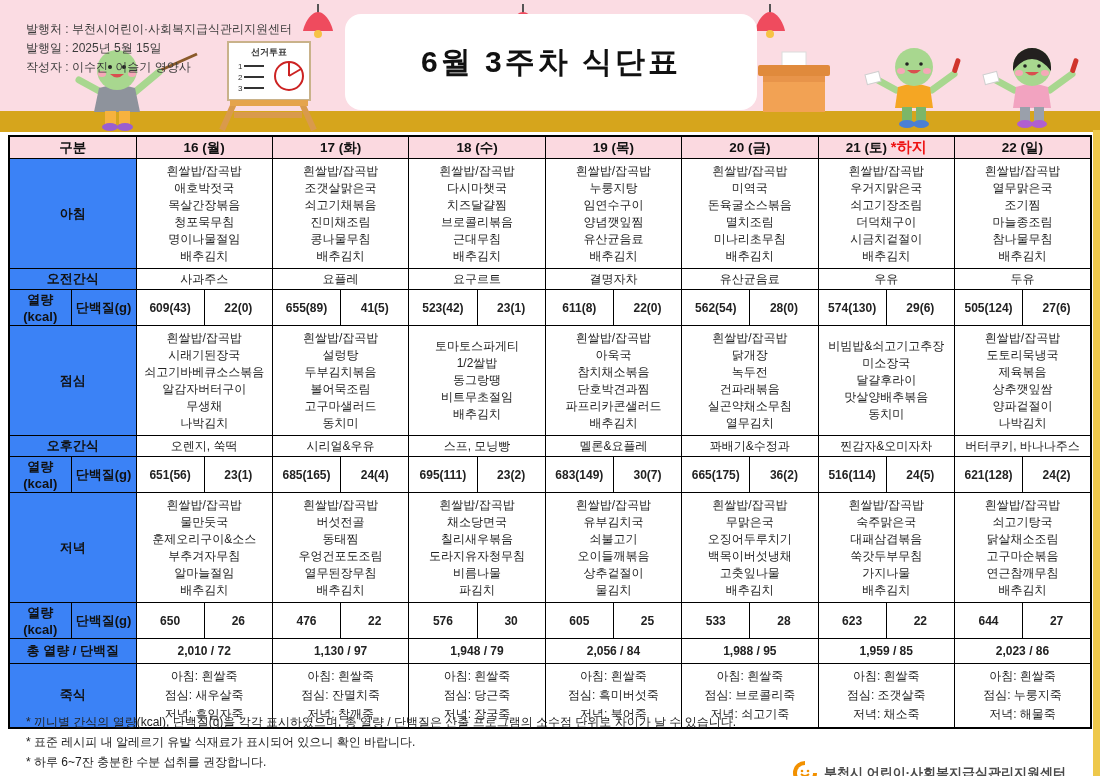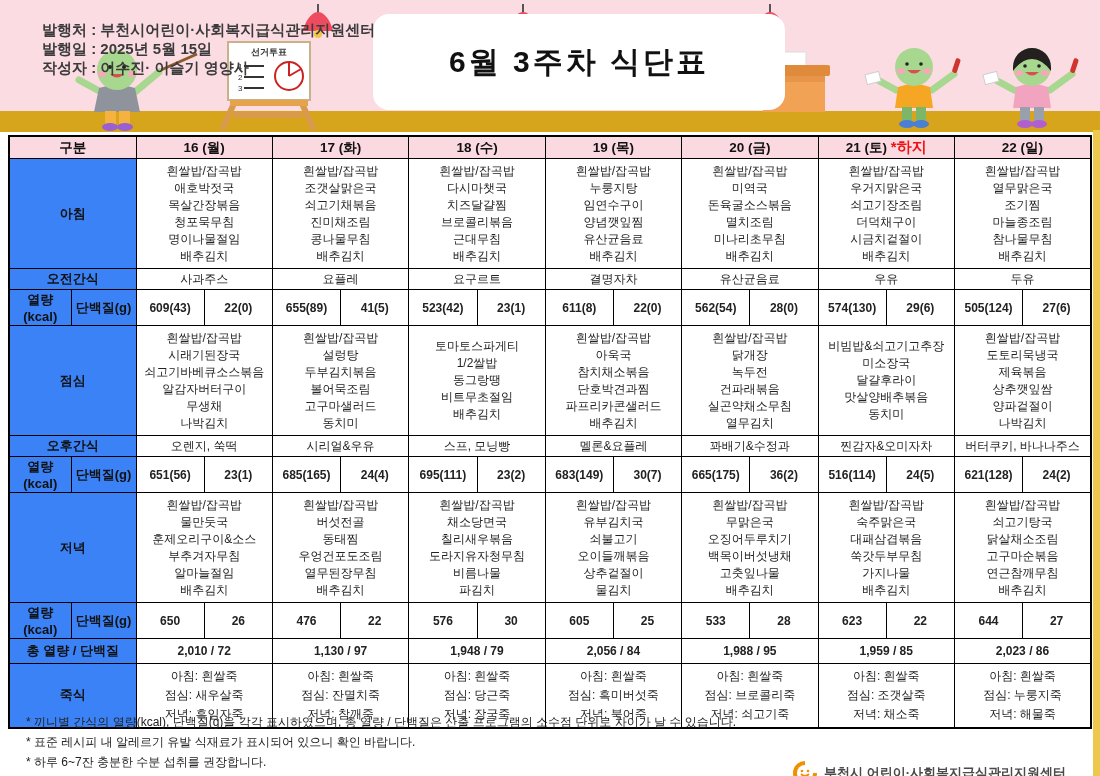--- a/index.html
+++ b/index.html
@@ -2,23 +2,23 @@
 <html><head>
 <meta charset="utf-8">
 <style>
   html,body{margin:0;padding:0;}
   body{width:1100px;height:776px;position:relative;overflow:hidden;background:#fff;
        font-family:"Liberation Sans","DejaVu Sans",sans-serif;color:#1a1a1a;}
   
   .banner{position:absolute;left:0;top:0;width:1100px;height:132px;background:#fbdce3;}
   .goldbar{position:absolute;left:0;top:111px;width:1100px;height:21px;background:#d6a51c;}
   .goldedge{position:absolute;right:0;top:130px;width:7px;height:646px;background:#eec84b;}
-  .metabox{position:absolute;left:26px;top:20px;font-size:15px;font-weight:bold;color:#3b3b3b;line-height:19px;z-index:6;margin-left:16px;}
+  .metabox{position:absolute;left:26px;top:20px;font-size:12px;font-weight:normal;color:#3b3b3b;line-height:19px;z-index:6;}
   .titlebox{position:absolute;left:345px;top:14px;width:412px;height:96px;background:#fff;border-radius:16px;
-            display:flex;flex-direction:column;align-items:center;justify-content:center;z-index:5;margin-left:28px;}
+            display:flex;flex-direction:column;align-items:center;justify-content:center;z-index:5;}
   .title{font-size:30px;font-weight:bold;color:#111;letter-spacing:3px;}
   .subtitle{font-size:16.5px;font-weight:bold;color:#222;margin-top:6px;letter-spacing:1px;}
   .decor{position:absolute;z-index:4;}
   
   table.menu{position:absolute;left:8px;top:135px;width:1084px;border-collapse:collapse;table-layout:fixed;
              border:2px solid #000;background:#fff;}
   .menu th,.menu td{border:1px solid #000;text-align:center;vertical-align:middle;padding:1px 2px;overflow:hidden;}
   .menu th{background:#3b82f6;font-size:13px;font-weight:bold;color:#111;}
   .menu tr.dayrow th{background:#fbd9e0;font-size:13.5px;margin-top:45px;}
   .menu td{font-size:12px;color:#222;}

